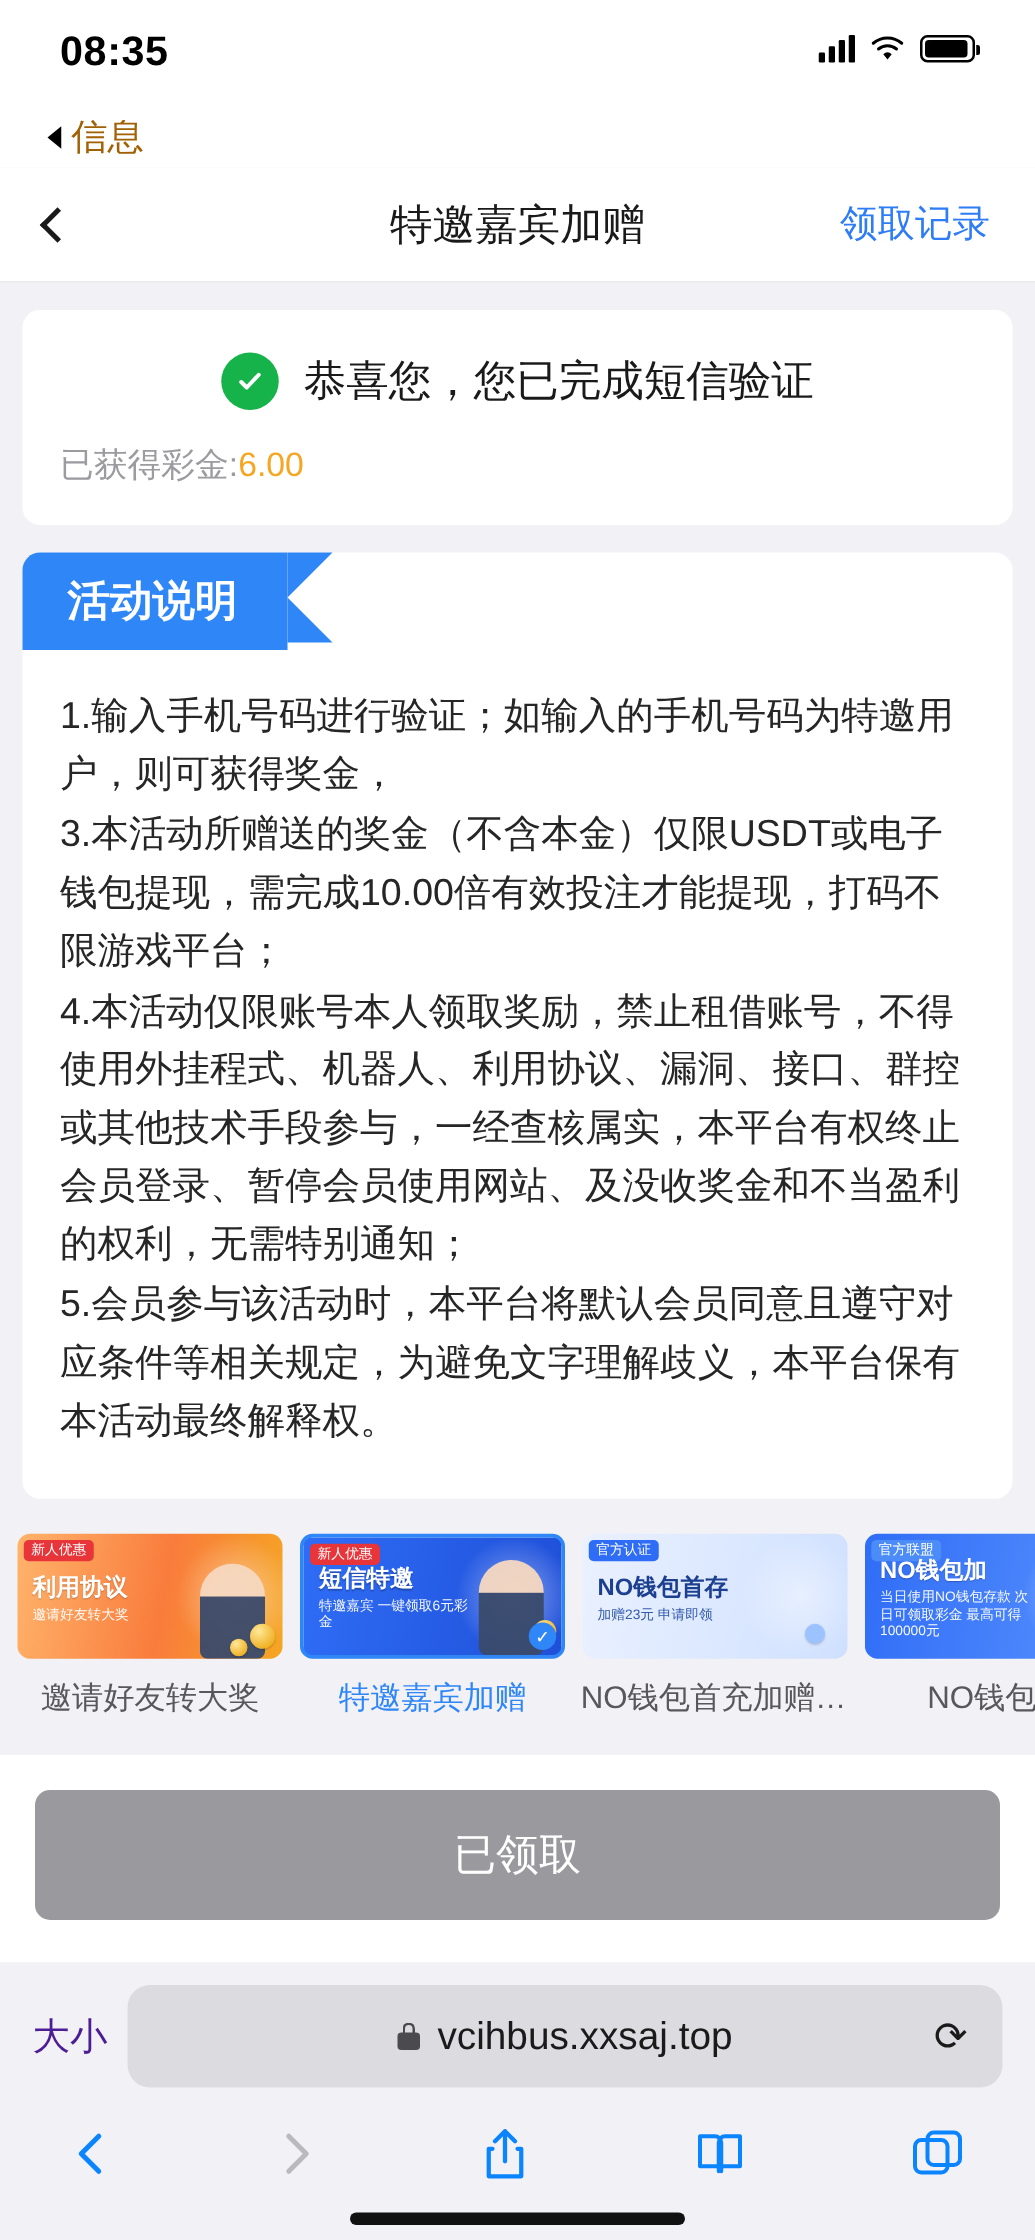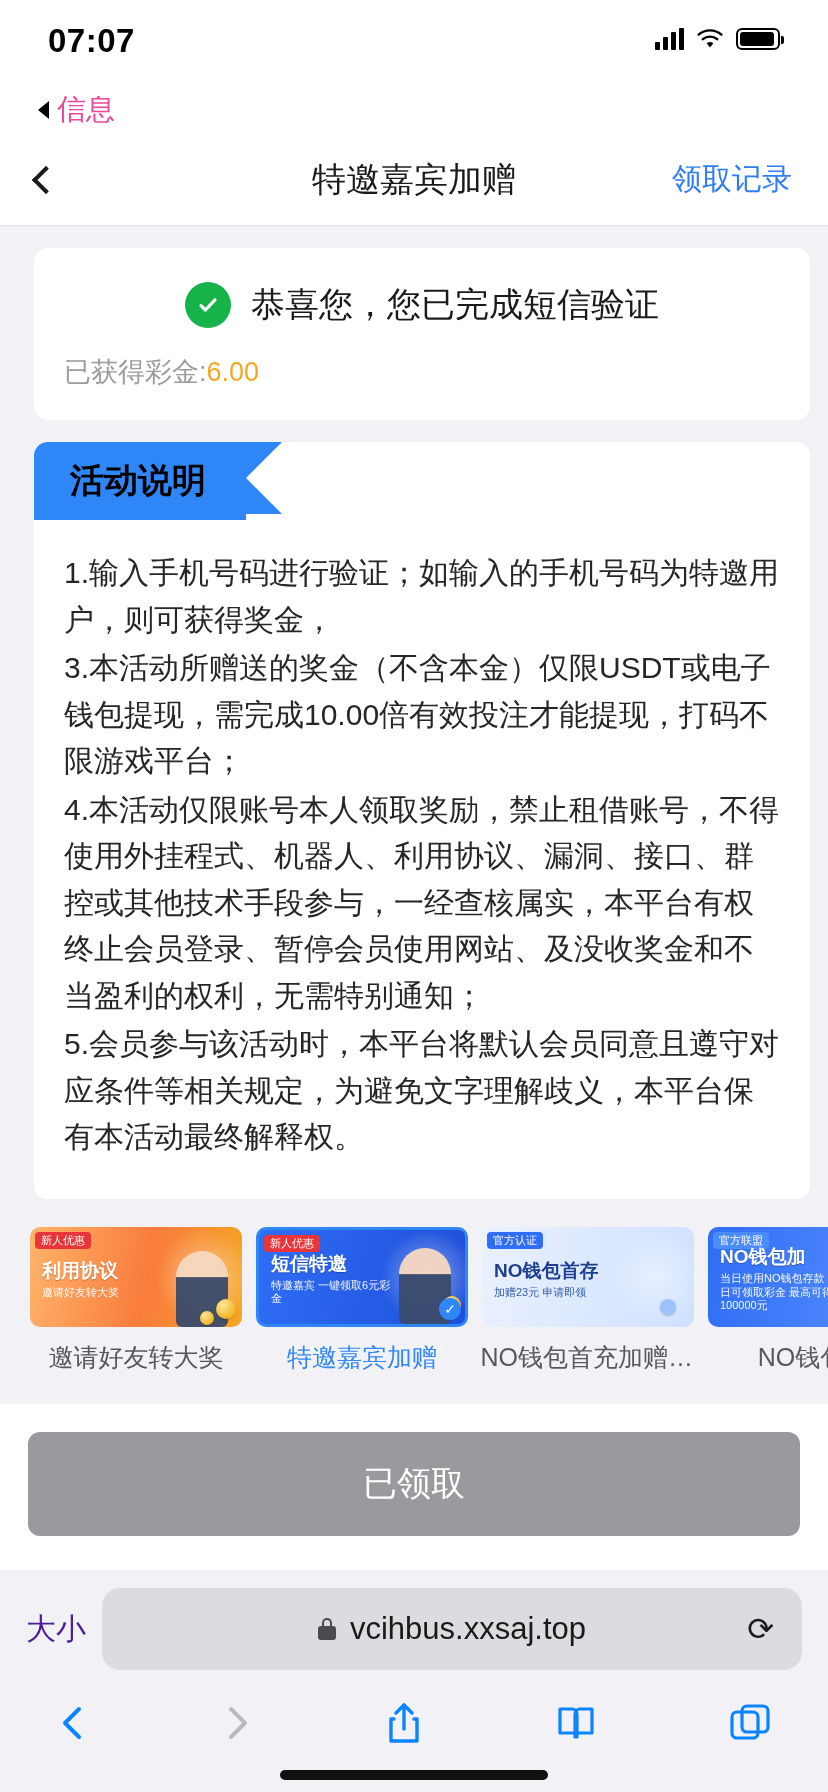--- a/index.html
+++ b/index.html
@@ -43,42 +43,42 @@
     align-items: center;
     gap: 8px;
     height: 38px;
   }
   .backapp .tri {
     width: 0; height: 0;
     border-top: 9px solid transparent;
     border-bottom: 9px solid transparent;
     border-right: 11px solid #000;
   }
-  .backapp .lbl { font-size: 29px; color: #ec4899; }
+  .backapp .lbl { font-size: 29px; color: #a16207; }
 
   
   .navbar {
     background: #ffffff;
     height: 92px;
     display: flex;
     align-items: center;
     padding: 0 36px;
     border-bottom: 1px solid #e4e4e8;
     position: relative;
   }
   .nav-back { width: 60px; display: flex; align-items: center; }
   .chev-left { width: 20px; height: 20px; border-left: 4px solid #1a1a1a; border-bottom: 4px solid #1a1a1a; transform: rotate(45deg); }
   .nav-title {
     position: absolute; left: 0; right: 0; text-align: center;
     font-size: 34px; color: #1a1a1a; font-weight: 500; pointer-events: none;
   }
   .nav-right { margin-left: auto; font-size: 30px; color: #2f7df6; z-index: 2; }
 
   
-  .content { flex: 1; overflow: hidden; padding: 0 0 0 16px; background: #f2f2f6; }
+  .content { flex: 1; overflow: hidden; padding: 0 0 0 0; background: #f2f2f6; }
 
   .card {
     background: #ffffff;
     border-radius: 14px;
     margin: 22px 18px 0 18px;
     padding: 34px 30px 30px 30px;
   }
   .success-row { display: flex; align-items: center; justify-content: center; gap: 20px; }
   .check-circle {
     width: 46px; height: 46px; border-radius: 50%;
@@ -95,21 +95,21 @@
     background: #ffffff;
     border-radius: 14px;
     margin: 22px 18px 0 18px;
     padding: 0 0 36px 0;
     position: relative;
   }
   .ribbon {
     display: inline-block;
     position: relative;
     background: #2f86f6;
-    color: #000000;
+    color: #ffffff;
     font-size: 34px;
     font-weight: 600;
     padding: 16px 40px 16px 36px;
     border-top-left-radius: 14px;
     margin-bottom: 8px;
   }
   .ribbon::after {
     content: "";
     position: absolute; right: -36px; top: 0;
     width: 0; height: 0;
@@ -230,21 +230,21 @@
     width: 268px; height: 10px; border-radius: 5px; background: #111;
     margin: 14px auto 12px auto;
   }
 </style>
 </head>
 <body>
 
 <div class="phone">
 
   <div class="statusbar">
-    <div class="status-time">07:07</div>
+    <div class="status-time">08:35</div>
     <div class="status-right">
       <span class="bars">
           <i></i>
           <i></i>
           <i></i>
           <i></i>
         </span>
       <span class="wifi">
         <svg width="28" height="22" viewBox="0 0 28 22">
             <path d="M14 19.5l-3.4-4.2a5.3 5.3 0 016.8 0L14 19.5z" fill="#000"></path>

